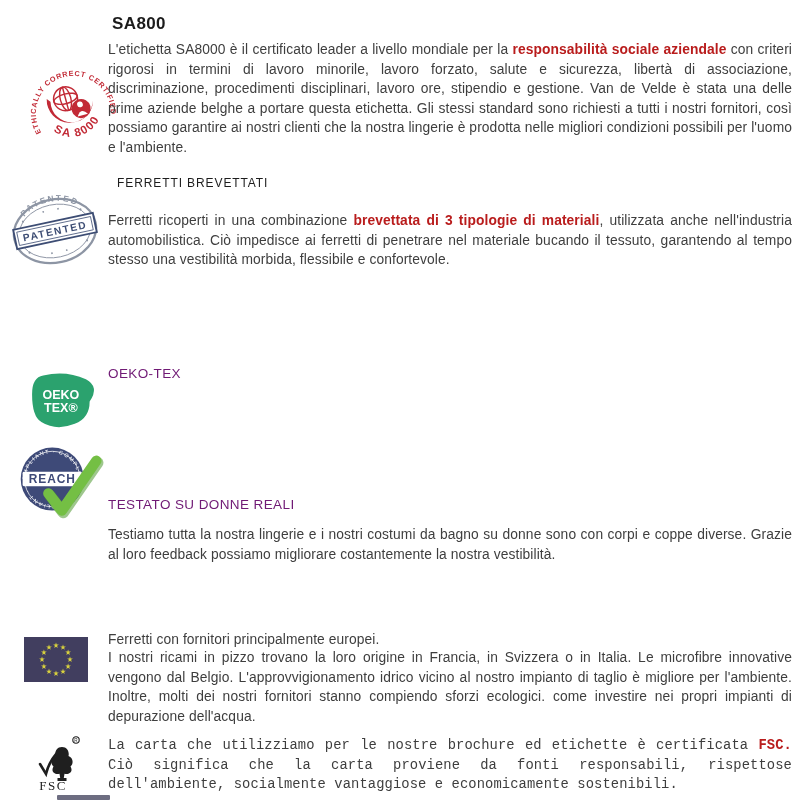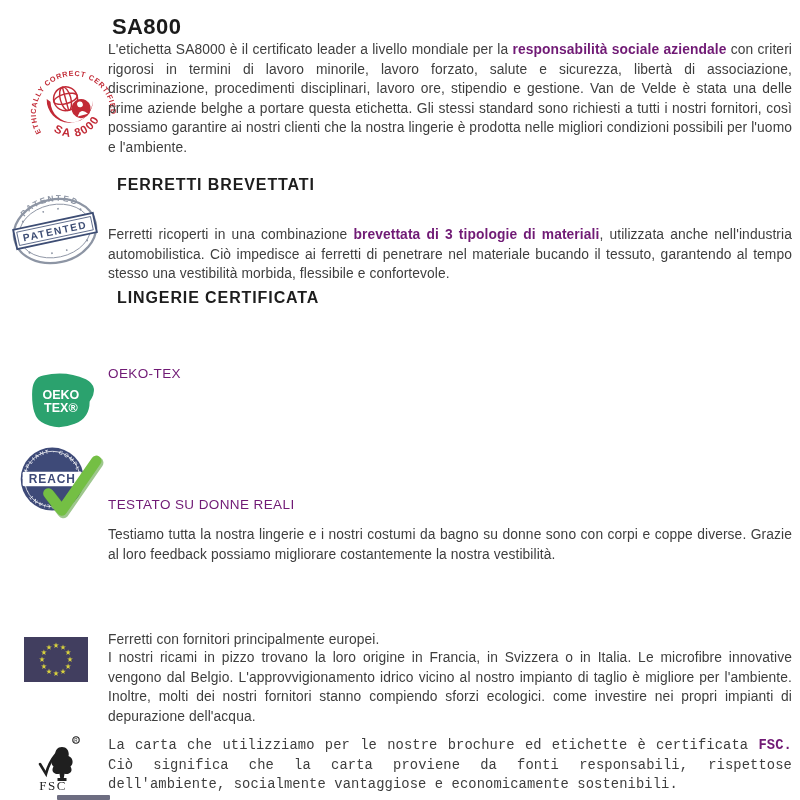--- a/index.html
+++ b/index.html
@@ -6,26 +6,26 @@
   html,body { background:#ffffff; }
   .page {
     position:relative; width:800px; height:800px; background:#ffffff;
     font-family:"Liberation Sans", sans-serif; overflow:hidden;
   }
   .abs { position:absolute; }
   .para {
     font-size:13.8px; line-height:19.5px; color:#3e3e3e;
     text-align:justify; letter-spacing:0.1px;
   }
-  .para b { font-weight:700; color:#701a75; }
+  .para b { font-weight:700; color:#b91c1c; }
   .h1 {
-    font-size:22px; font-weight:700; color:#1b1b1b; letter-spacing:0.4px;
+    font-size:17px; font-weight:700; color:#1b1b1b; letter-spacing:0.4px;
   }
   .h2 {
-    font-size:16px; font-weight:700; color:#1d1d1d; letter-spacing:0.9px;
+    font-size:12px; font-weight:400; color:#1d1d1d; letter-spacing:0.9px;
   }
   .h3 {
     font-size:13.5px; font-weight:400; color:#701a75; letter-spacing:0.4px;
   }
   .single-line { text-align:left; }
   svg text { font-family:"Liberation Sans", sans-serif; }
   .fsc-label { font-family:"Liberation Serif", serif; }
   .cut-bar { background:#53536b; opacity:0.85; border-radius:1px; }
 </style>
 </head>
@@ -91,25 +91,24 @@
         <circle cx="26" cy="71" r="1.4"></circle>
           <circle cx="104" cy="71" r="1.4"></circle>
         <circle cx="55" cy="22" r="1.2"></circle>
           <circle cx="75" cy="22" r="1.2"></circle>
         <circle cx="55" cy="78" r="1.2"></circle>
           <circle cx="75" cy="78" r="1.2"></circle>
       </g>
     </g>
   </svg>
 
-  <div class="abs para" style="left:108px; top:225px; width:684px;">
+  <div class="abs para" style="left:108px; top:211px; width:684px;">
     <span>Ferretti ricoperti in una combinazione </span><b>brevettata di 3 tipologie di materiali</b><span>, utilizzata anche nell'industria automobilistica. Ciò impedisce ai ferretti di penetrare nel materiale bucando il tessuto, garantendo al tempo stesso una vestibilità morbida, flessibile e confortevole.</span>
   </div>
 
-  <div class="abs h2" style="left:117px; top:289px;">LINGERIE CERTIFICATA</div>
 
 
   <div class="abs h3" style="left:108px; top:366px;">OEKO-TEX</div>
 
   <svg class="abs" style="left:28px; top:370px;" width="75" height="65" viewBox="0 0 80 70">
     <path d="M 16,6 Q 4,8 4,26 Q 4,50 14,56 Q 30,66 50,58 Q 66,52 66,34 Q 77,18 62,10 Q 40,0 16,6 Z" fill="#2ba26e"></path>
     <text x="35" y="31" font-size="13.5" font-weight="bold" text-anchor="middle" fill="#ffffff">OEKO</text>
     <text x="35" y="45" font-size="13.5" font-weight="bold" text-anchor="middle" fill="#ffffff">TEX®</text>
   </svg>
 

